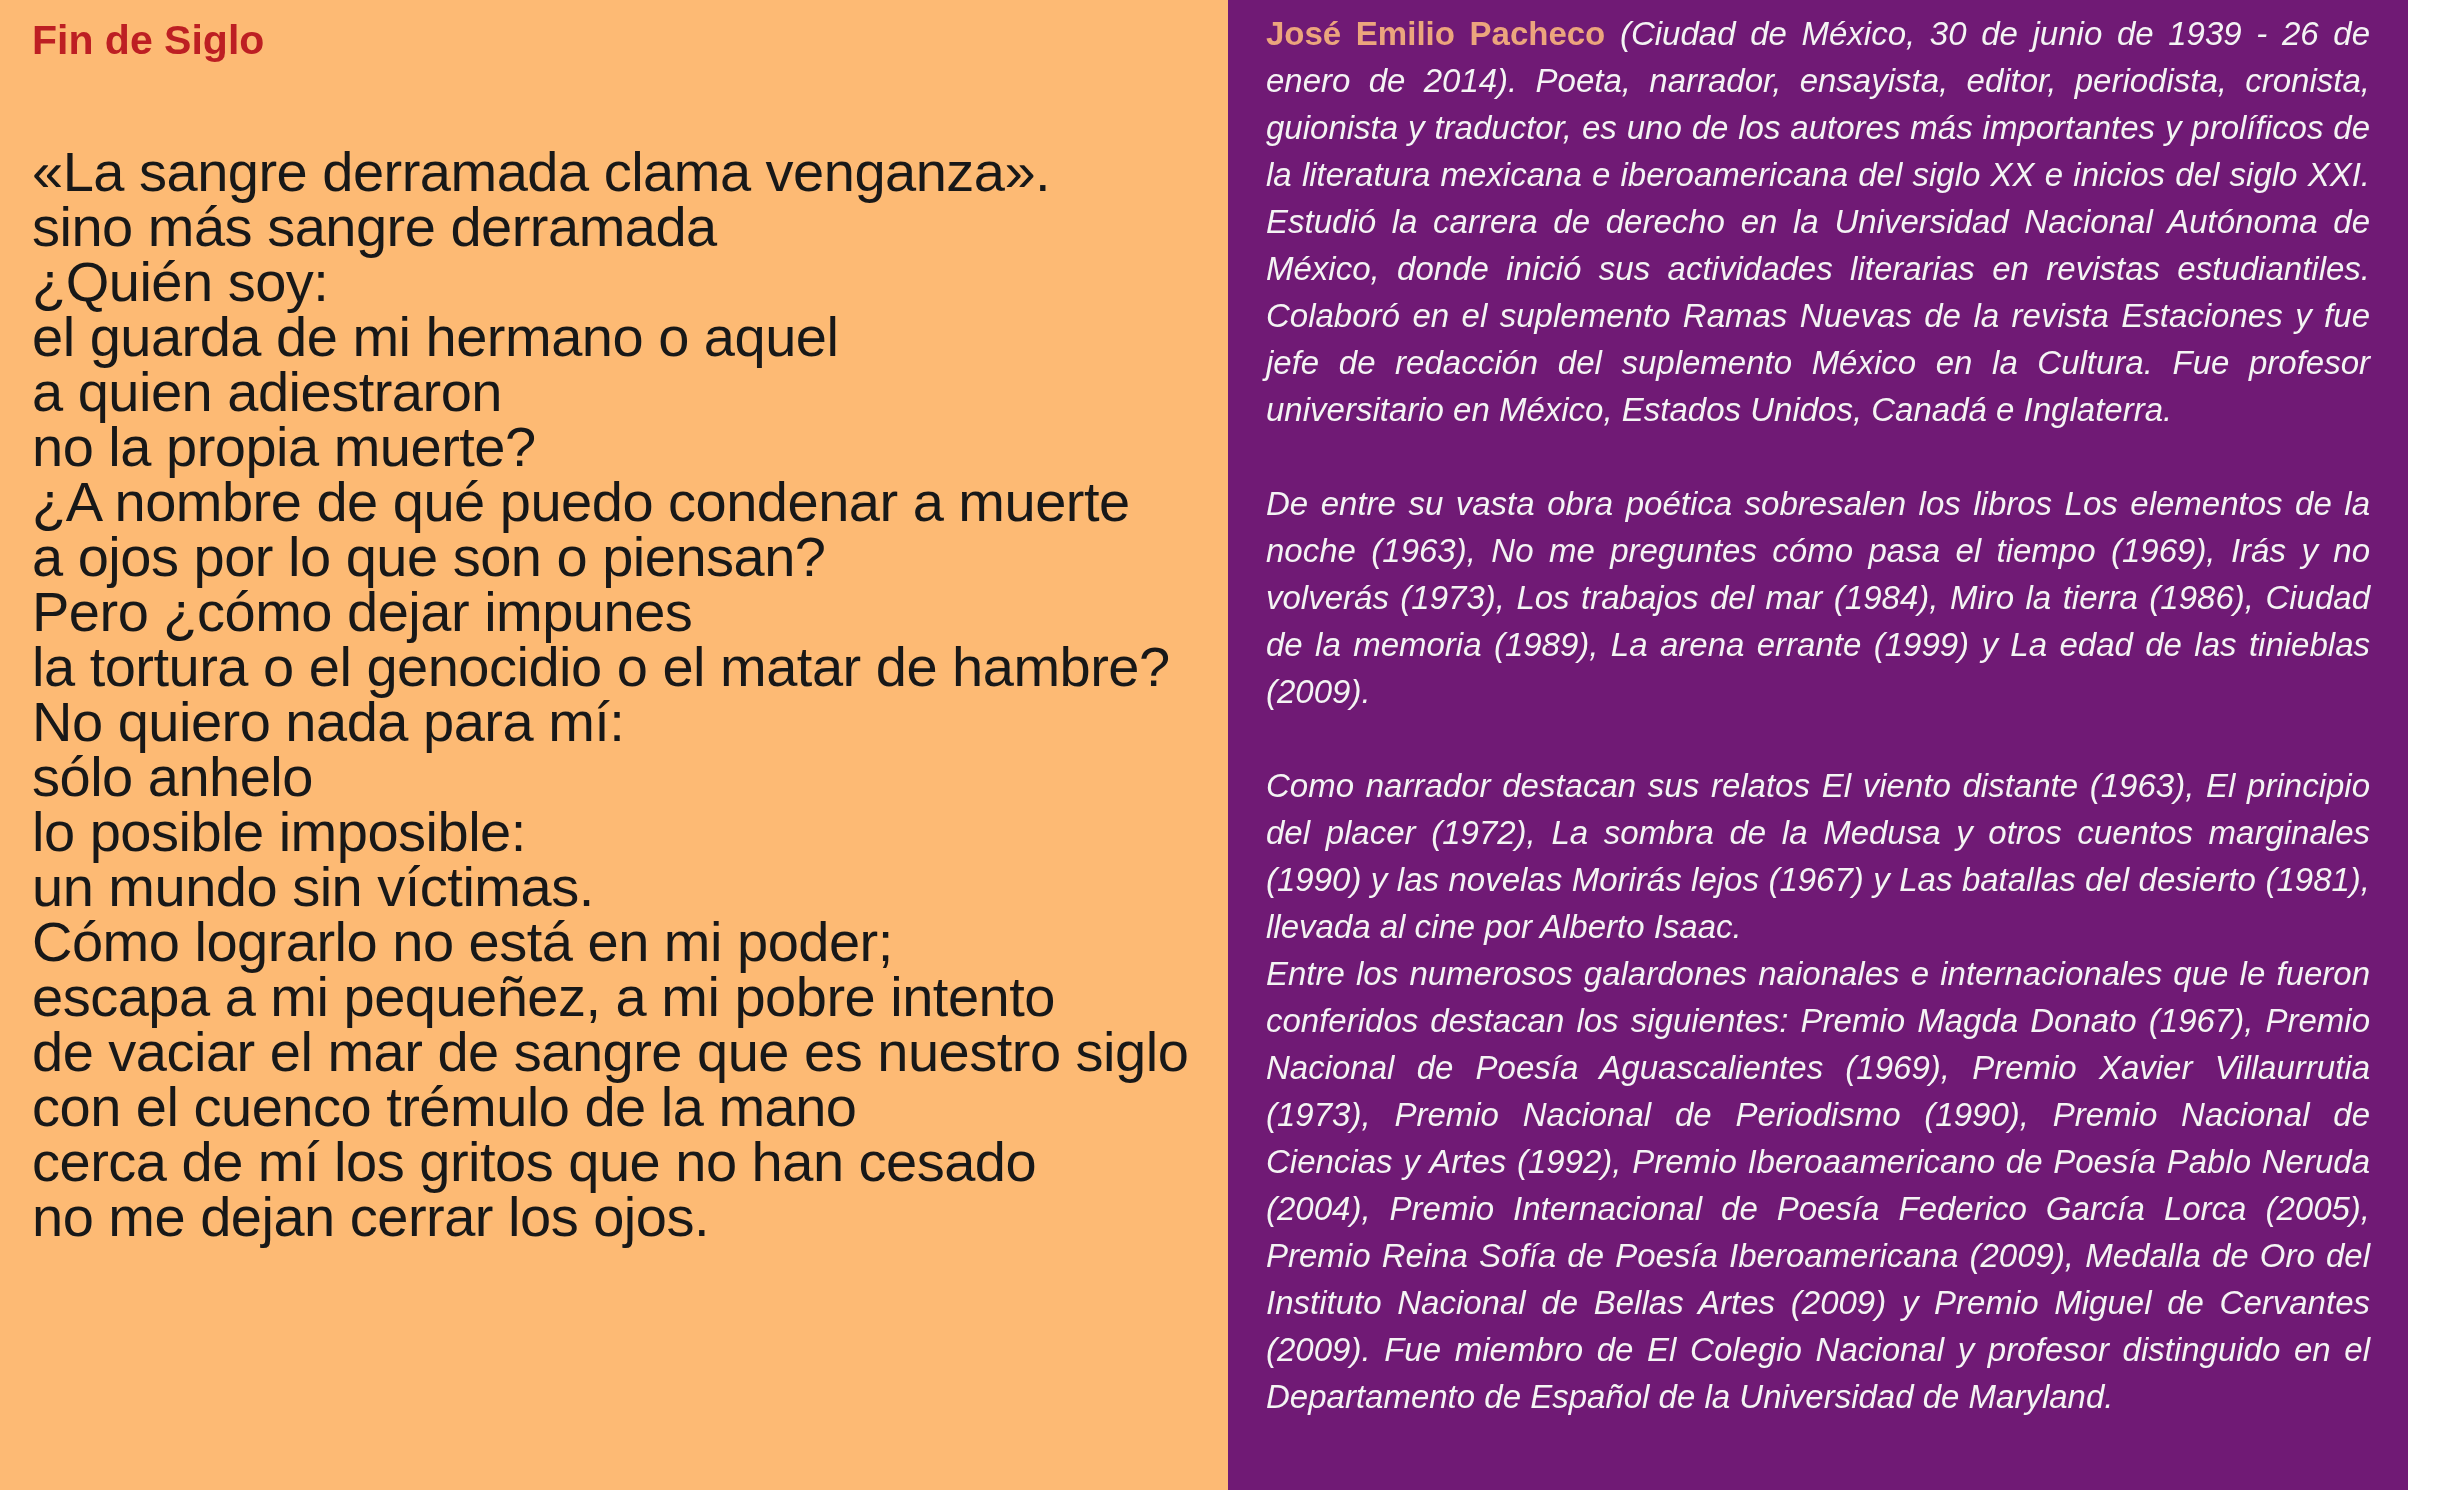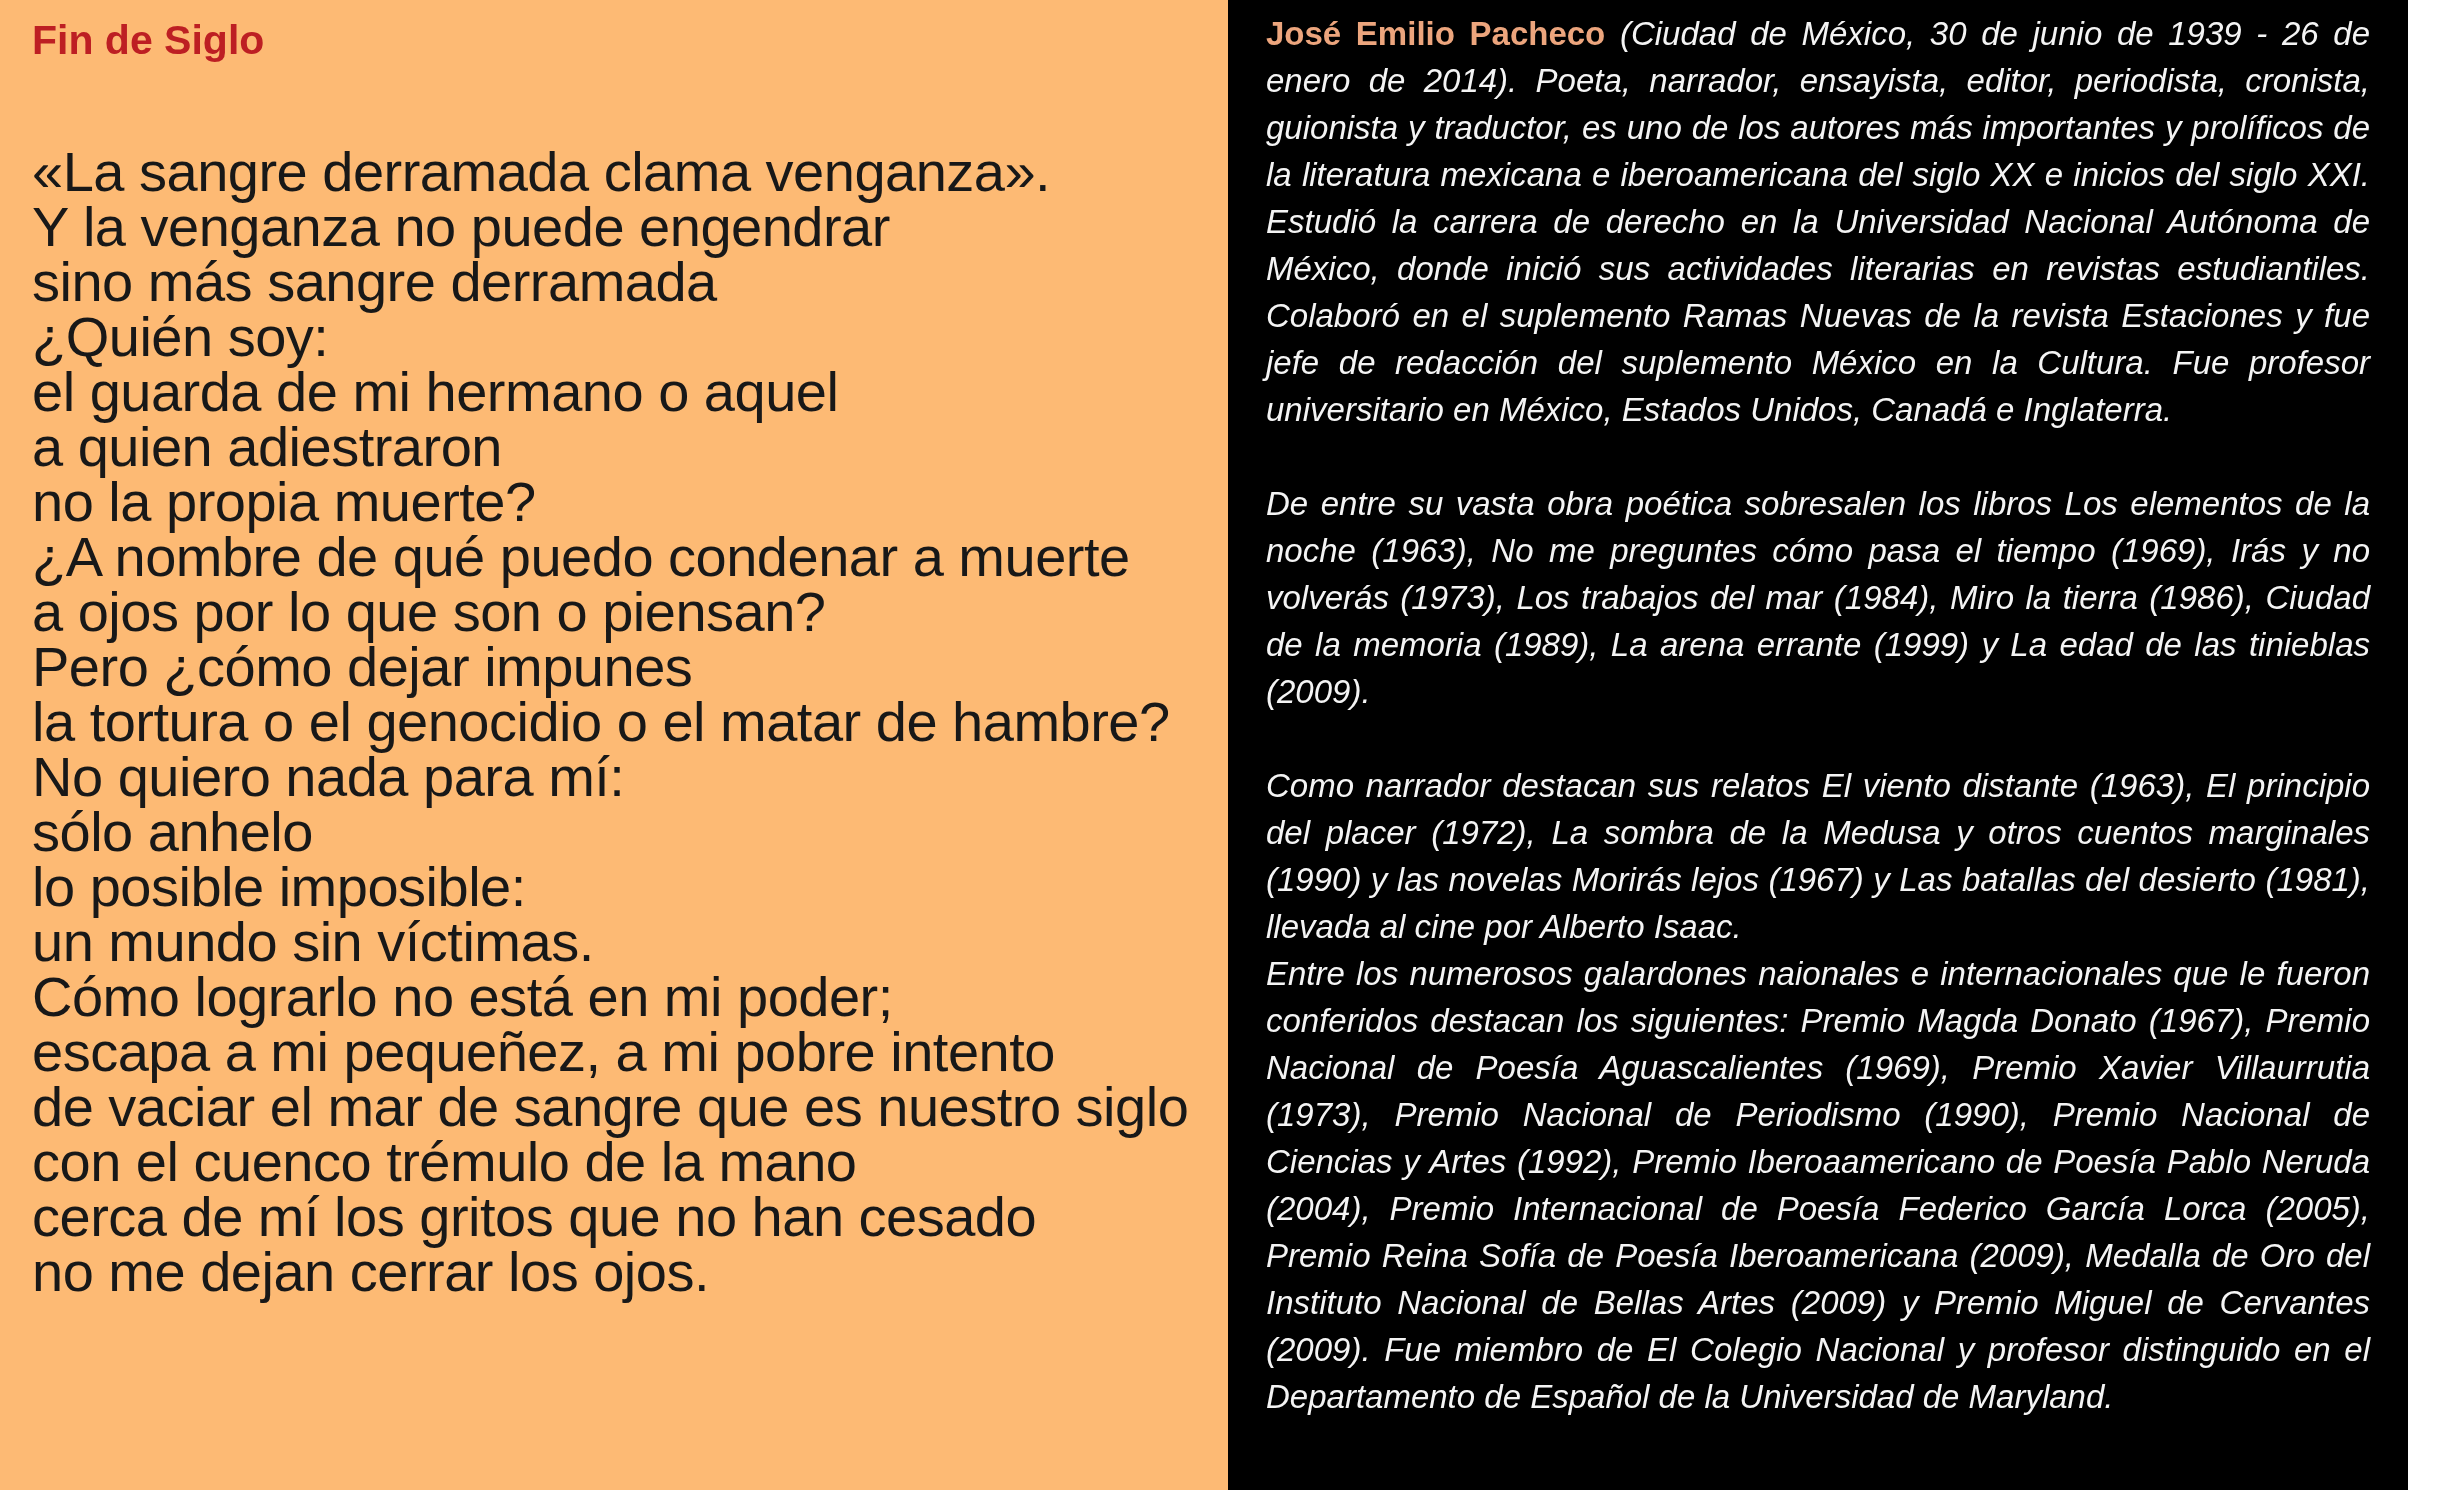--- a/index.html
+++ b/index.html
@@ -38,21 +38,21 @@
     color: #181818;
     letter-spacing: -0.5px;
   }
   .poem-line {
     white-space: pre;
   }
   
   .bio-panel {
     width: 1180px;
     height: 100%;
-    background: #000000;
+    background: #701a75;
     box-sizing: border-box;
     padding: 9.6px 38px 0 38px;
     color: #f4f4f4;
   }
   .bio-panel p {
     margin: 0;
     font-size: 33px;
     line-height: 47px;
     font-style: italic;
     text-align: justify;
@@ -69,21 +69,20 @@
 </style>
 </head>
 <body>
 
 <div class="page">
 
   <div class="poem-panel">
     <div class="poem-title">Fin de Siglo</div>
     <div class="poem-body">
       <div class="poem-line">«La sangre derramada clama venganza».</div>
-      <div class="poem-line">Y la venganza no puede engendrar</div>
       <div class="poem-line">sino más sangre derramada</div>
       <div class="poem-line">¿Quién soy:</div>
       <div class="poem-line">el guarda de mi hermano o aquel</div>
       <div class="poem-line">a quien adiestraron</div>
       <div class="poem-line">no la propia muerte?</div>
       <div class="poem-line">¿A nombre de qué puedo condenar a muerte</div>
       <div class="poem-line">a ojos por lo que son o piensan?</div>
       <div class="poem-line">Pero ¿cómo dejar impunes</div>
       <div class="poem-line">la tortura o el genocidio o el matar de hambre?</div>
       <div class="poem-line">No quiero nada para mí:</div>

